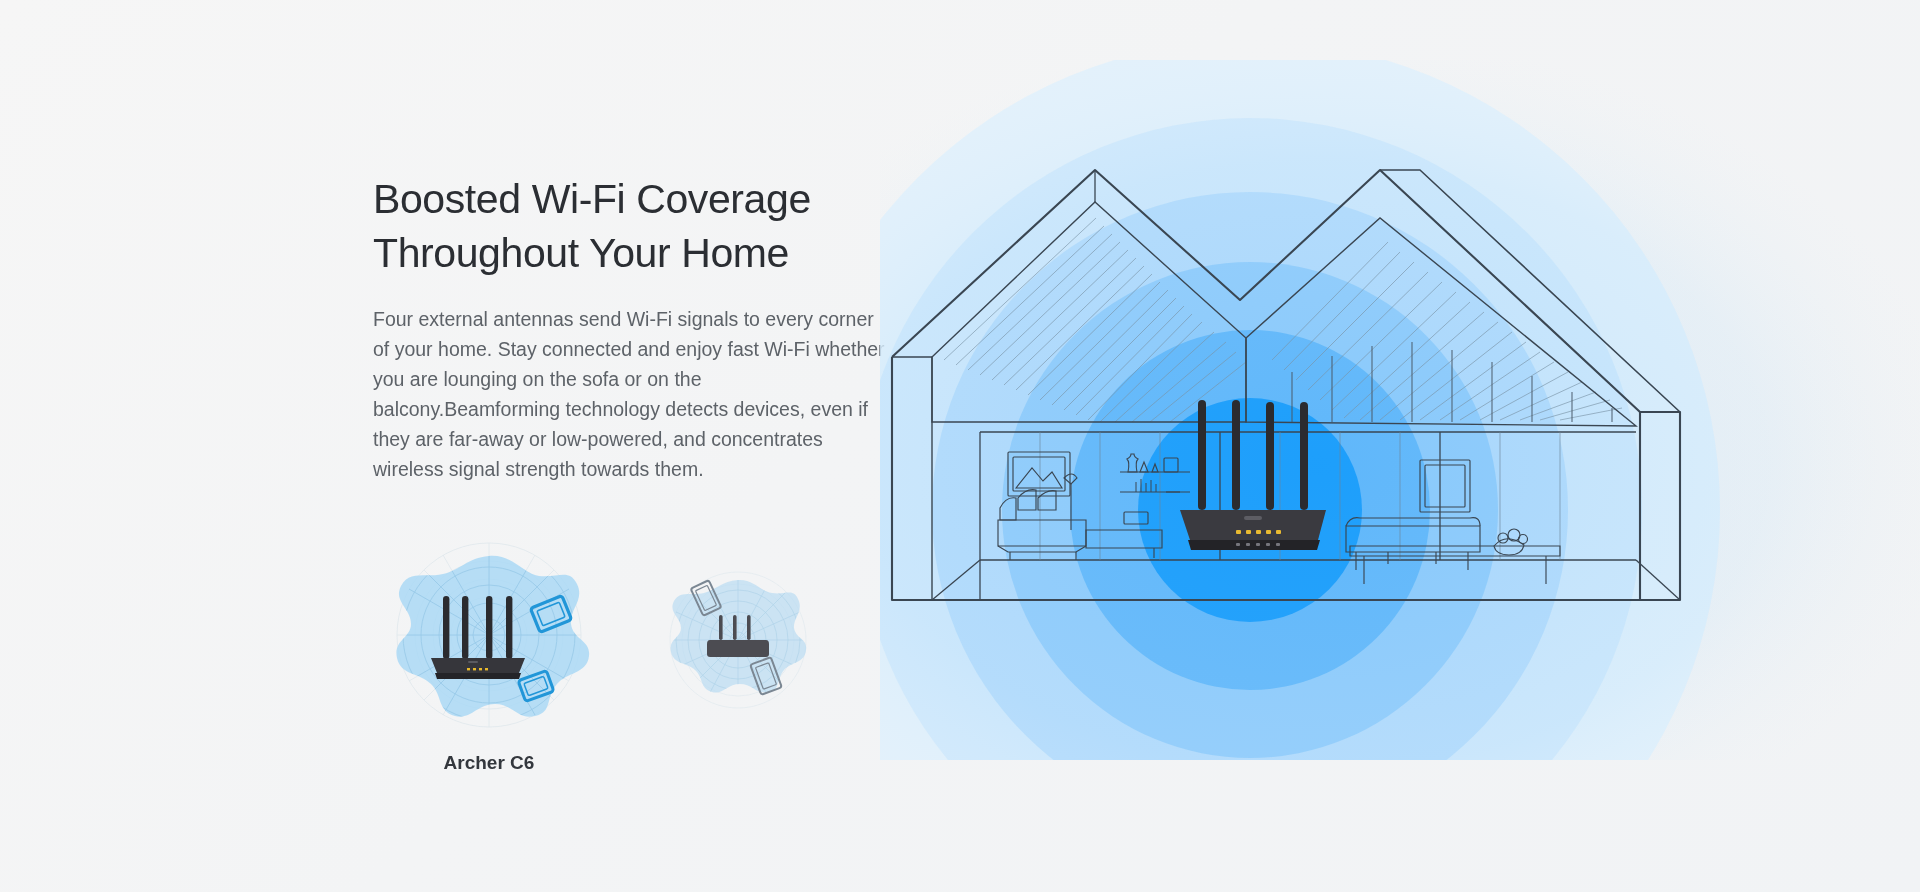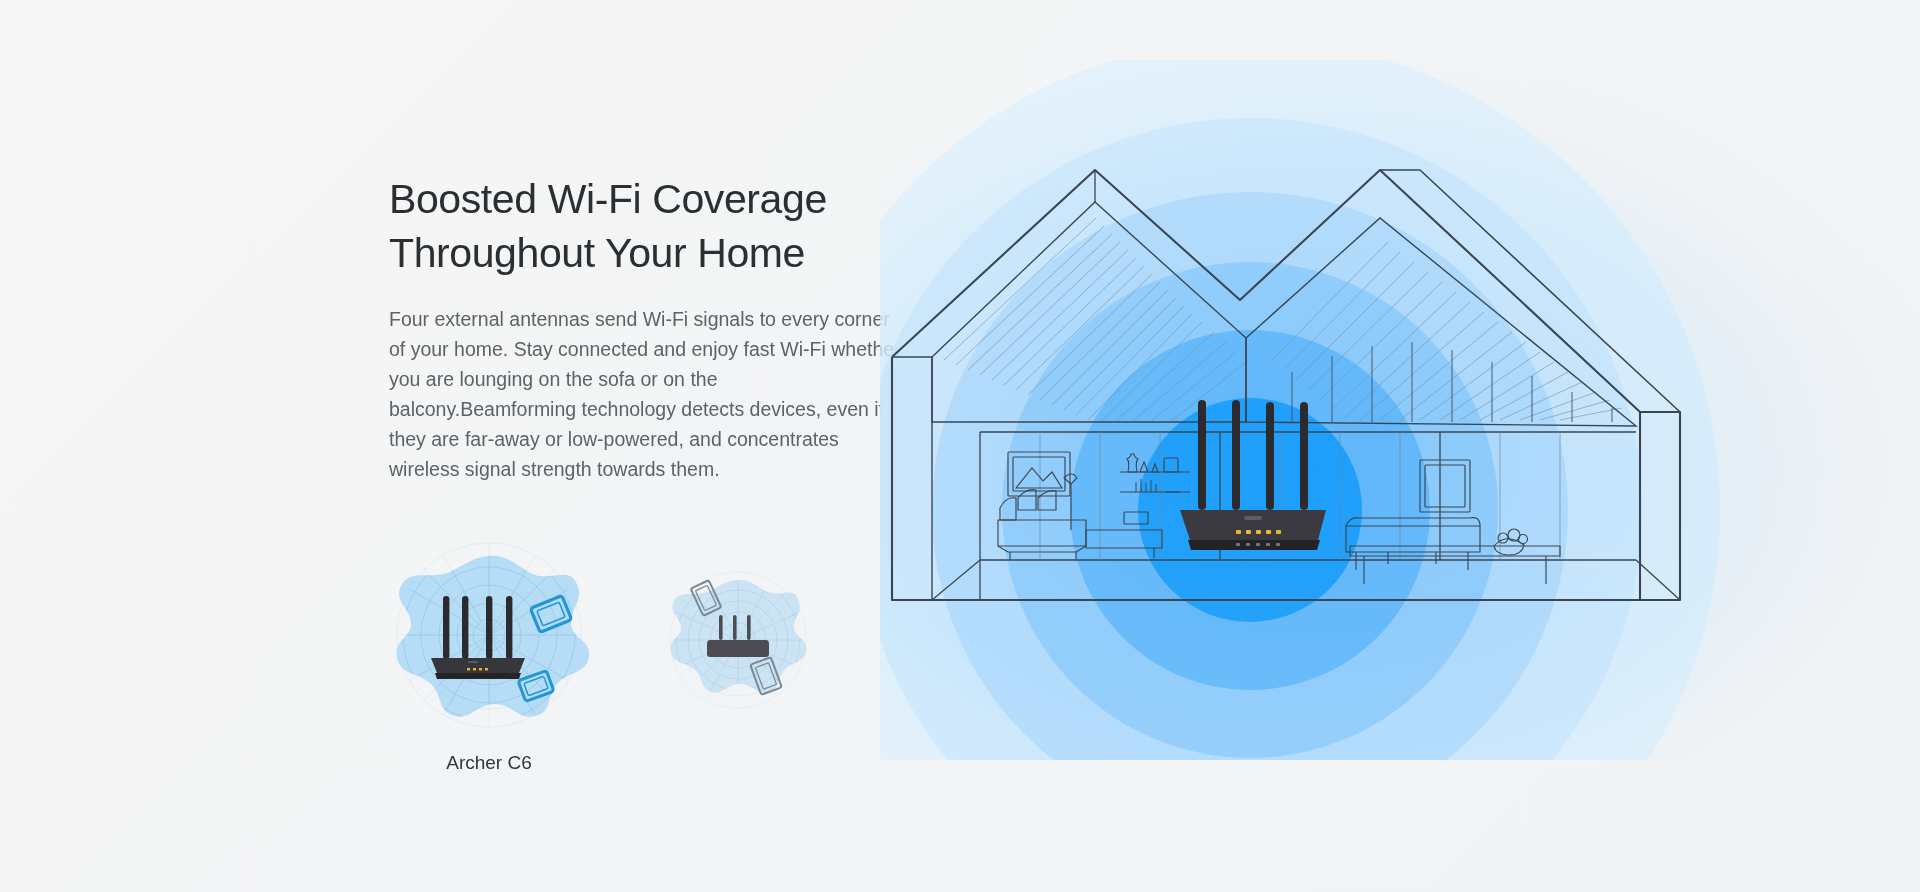--- a/index.html
+++ b/index.html
@@ -9,21 +9,21 @@
     font-family: "Liberation Sans", sans-serif;
     overflow: hidden;
   }
   #page {
     position: relative;
     width: 1920px; height: 892px;
     background: linear-gradient(135deg, #f6f6f6 0%, #f3f4f5 45%, #f1f3f5 100%);
   }
 
   
-  .copy { position: absolute; left: 389px; top: 172px; width: 525px; }
+  .copy { position: absolute; left: 373px; top: 172px; width: 525px; }
   .headline {
     font-size: 41px;
     line-height: 54px;
     font-weight: 400;
     letter-spacing: -0.4px;
     color: #2b2e33;
     white-space: pre-line;
   }
   .body-copy {
     margin-top: 24px;
@@ -39,21 +39,21 @@
   .cmp-item { position: absolute; text-align: center; }
   .cmp-a { left: 0px;  top: 0px; width: 232px; }
   .cmp-b { left: 250px; top: 28px; width: 230px; }
   .cmp-art { position: relative; }
   .cmp-a .cmp-art { height: 190px; }
   .cmp-b .cmp-art { height: 150px; }
   .cmp-label {
     font-size: 19px;
     line-height: 25px;
     color: #33373d;
-    font-weight: 400;
+    font-weight: 700;
   }
   .cmp-a .cmp-label { margin-top: 20px; }
   .cmp-b .cmp-label { margin-top: 22px; }
 
   
   .scene { position: absolute; left: 880px; top: 60px; width: 1040px; height: 700px; }
   .scene svg { display: block; }
 </style>
 </head>
 <body>

